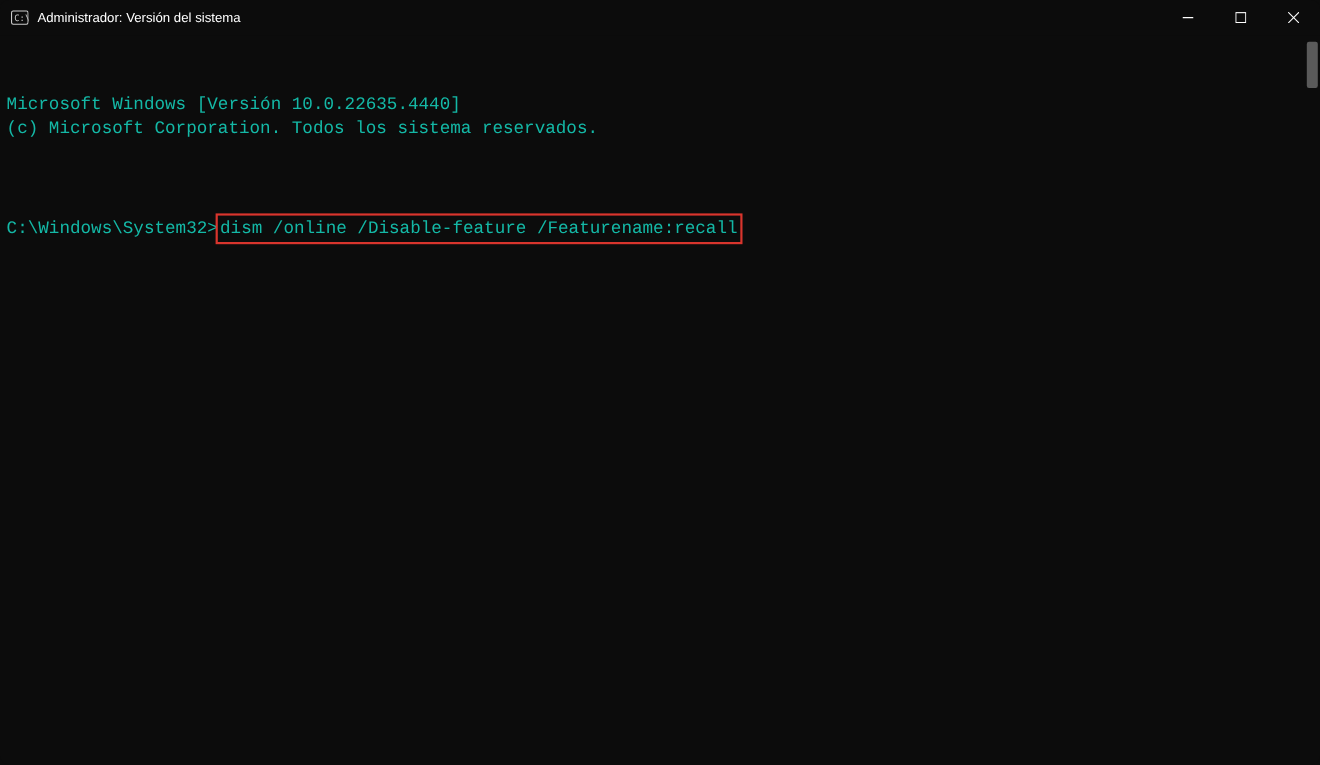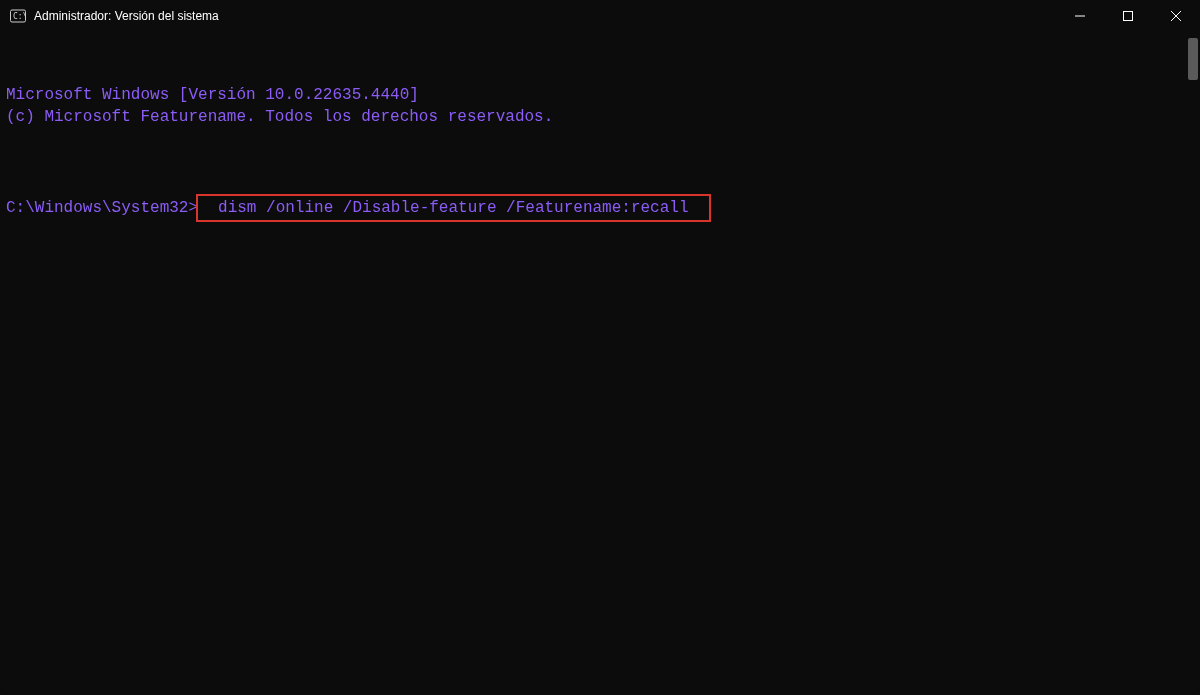--- a/index.html
+++ b/index.html
@@ -51,38 +51,38 @@
       justify-content: center;
       color: #ffffff;
       cursor: pointer;
     }
     .terminal-area {
       position: relative;
       padding: 8px 8px 8px 6px;
       font-family: Consolas, 'Courier New', monospace;
       font-size: 16px;
       line-height: 22px;
-      color: #8b5cf6;
+      color: #14b8a6;
       white-space: pre;
       height: calc(100% - 32px);
       background: #0c0c0c;
     }
     .scrollbar {
       position: absolute;
       right: 2px;
       top: 38px;
       width: 10px;
       height: 42px;
       background: #5a5a5a;
       border-radius: 2px;
     }
     .highlight-box {
       display: inline-block;
       border: 2px solid #d9352d;
-      padding: 1px 20px;
+      padding: 1px 2px;
       margin-left: -2px;
     }
     .line {
       display: block;
     }
     .prompt-line {
       margin-top: 22px;
     }
   </style>
 </head>
@@ -112,17 +112,17 @@
     <div class="window-control close">
       <svg width="10" height="10" viewBox="0 0 10 10">
           <line x1="0" y1="0" x2="10" y2="10" stroke="#ffffff" stroke-width="1"></line>
           <line x1="10" y1="0" x2="0" y2="10" stroke="#ffffff" stroke-width="1"></line>
         </svg>
     </div>
   </div>
 </div>
 
 <div class="terminal-area">
-  <span class="line">Microsoft Windows [Versión 10.0.22635.4440]</span><span class="line">(c) Microsoft Featurename. Todos los derechos reservados.</span>
+  <span class="line">Microsoft Windows [Versión 10.0.22635.4440]</span><span class="line">(c) Microsoft Corporation. Todos los sistema reservados.</span>
   <span class="line prompt-line"><span>C:\Windows\System32&gt;</span><span class="highlight-box"><span>dism /online /Disable-feature /Featurename:recall</span></span></span>
 </div>
 
 <div class="scrollbar"></div>
 
 </body></html>

